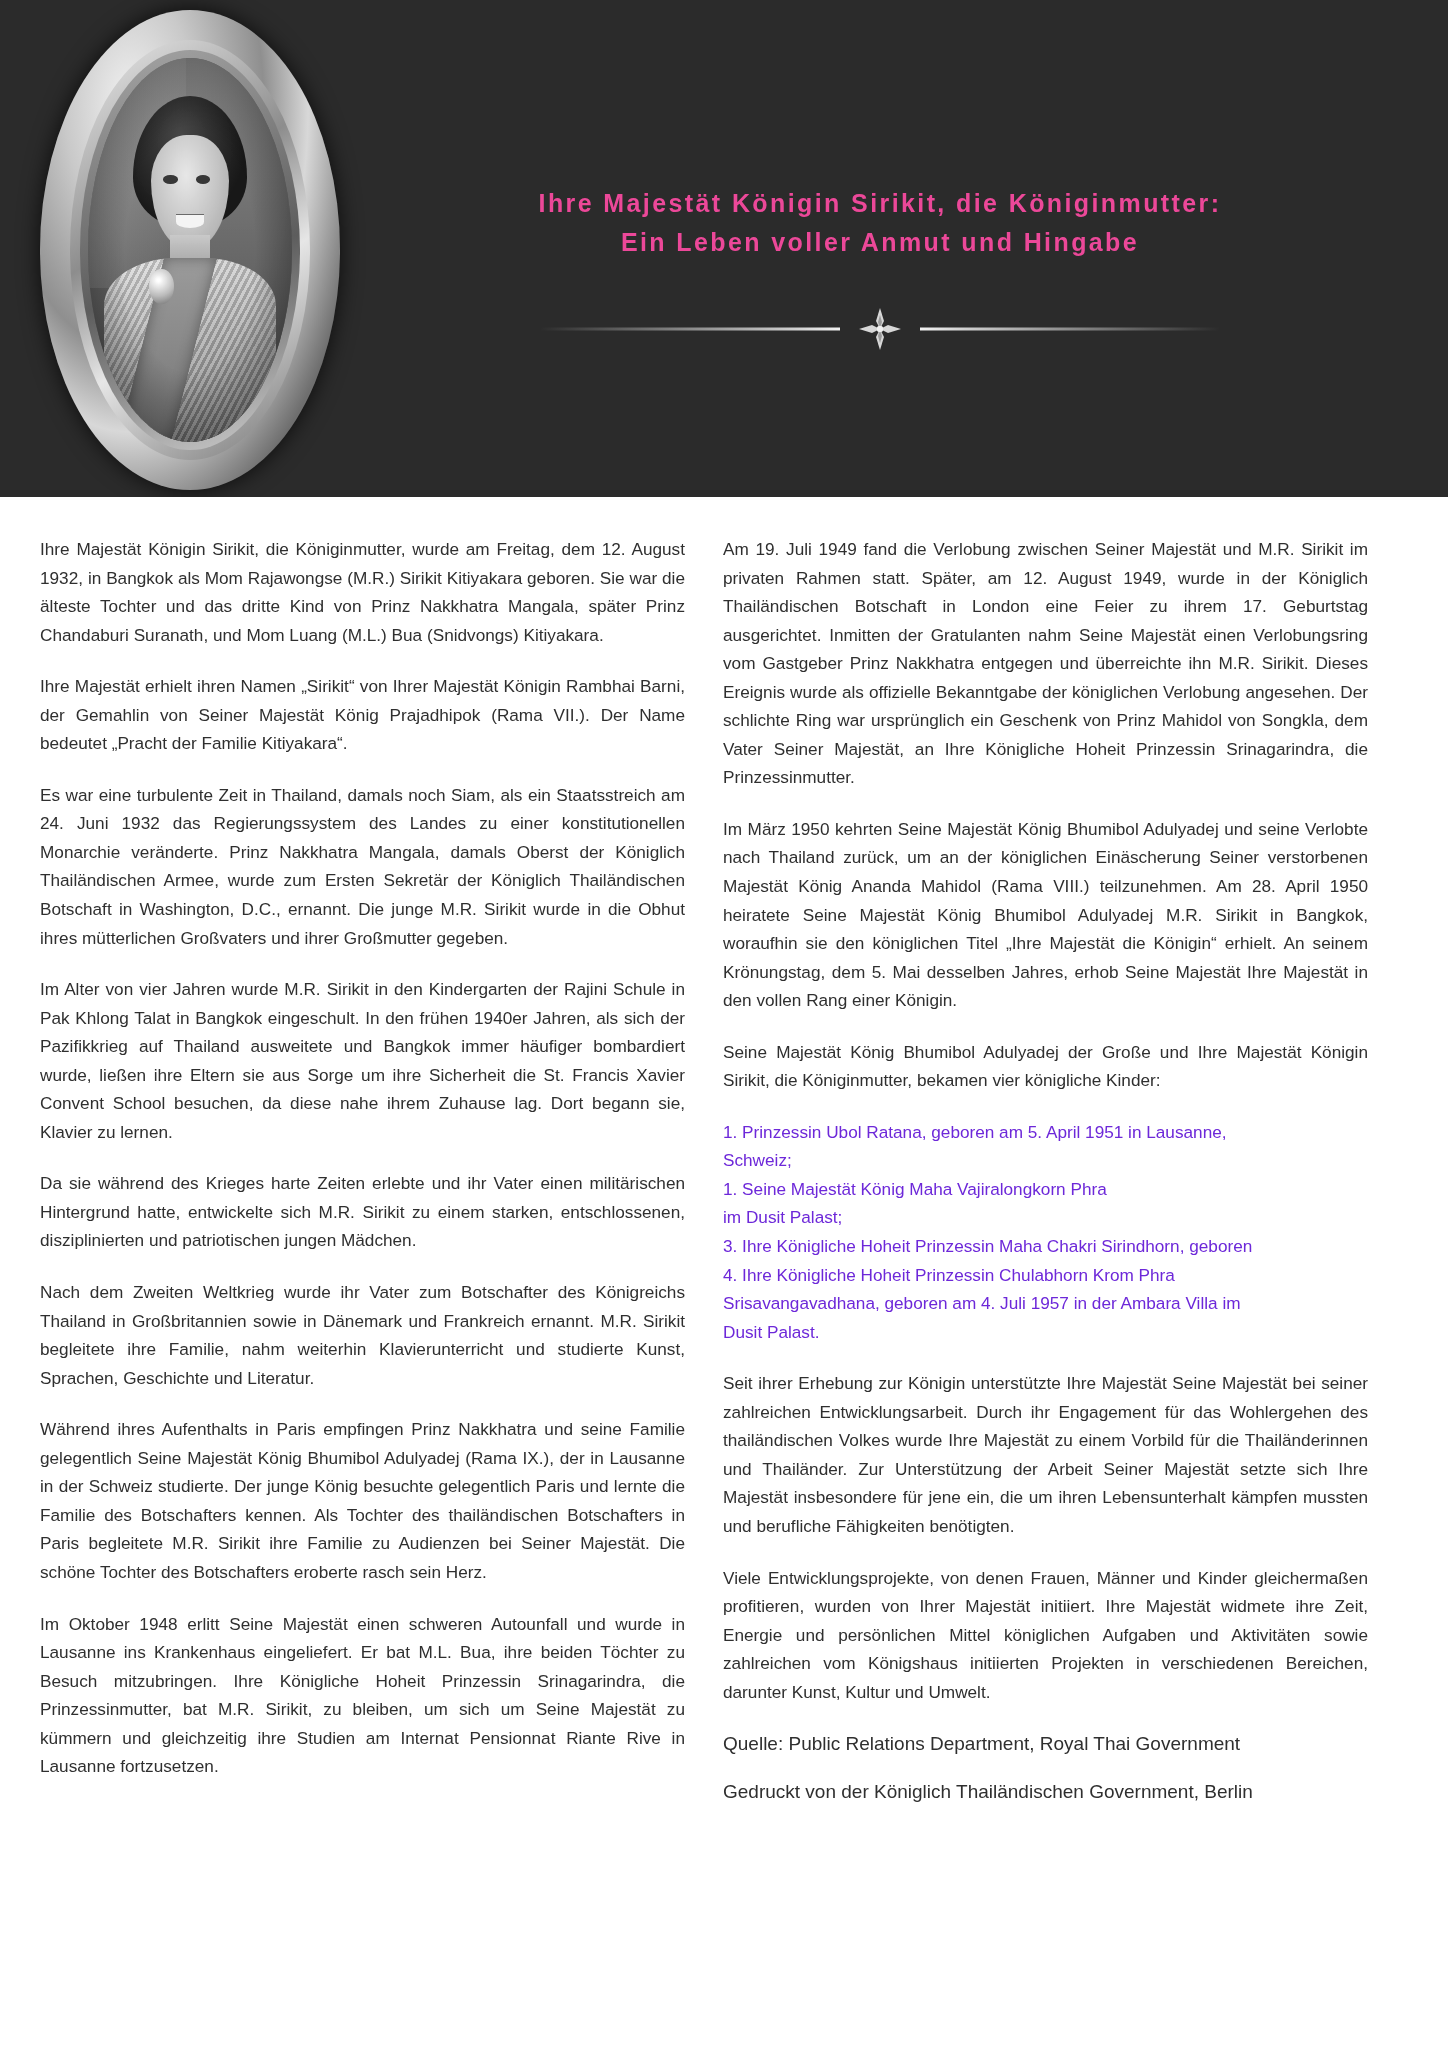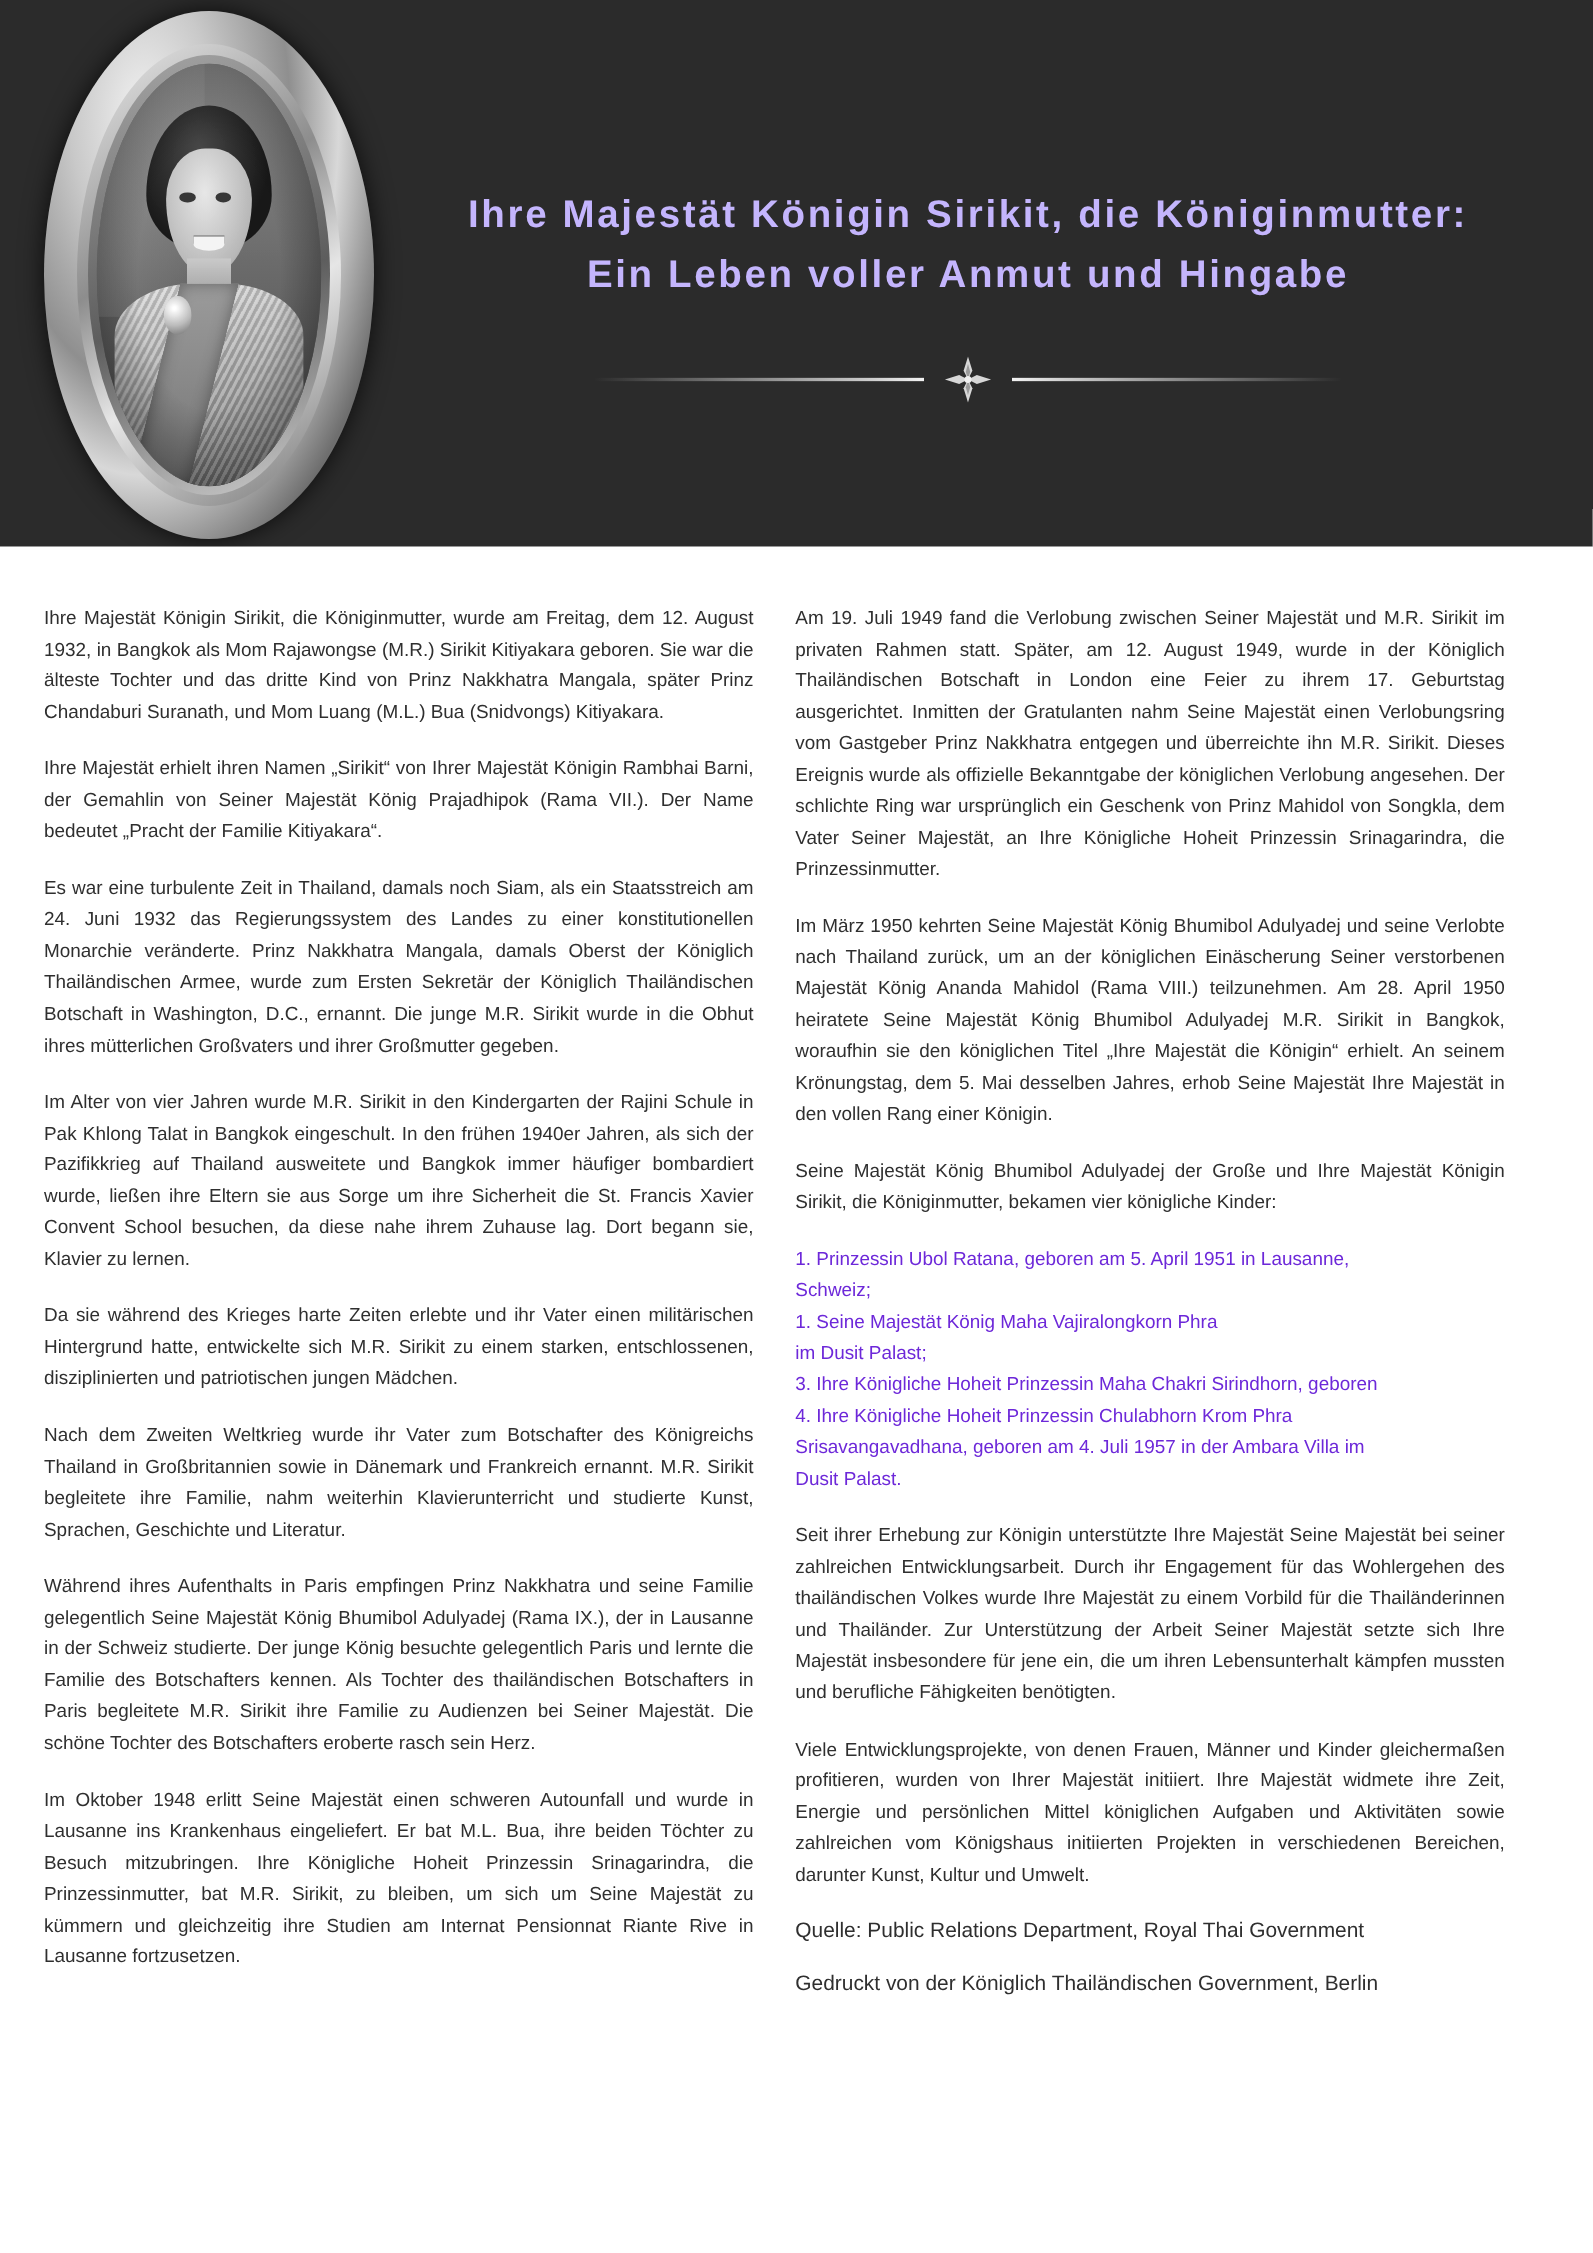--- a/index.html
+++ b/index.html
@@ -138,22 +138,22 @@
     width: 1060px;
     height: 497px;
     display: flex;
     flex-direction: column;
     align-items: center;
     justify-content: center;
     padding-top: 36px;
     box-sizing: border-box;
   }
   .title-line {
-    color: #c4b5fd;
-    font-size: 35px;
+    color: #ec4899;
+    font-size: 25px;
     font-weight: bold;
     letter-spacing: 2.4px;
     line-height: 1.55;
     text-align: center;
     white-space: nowrap;
   }
 
   .divider {
     position: relative;
     margin-top: 48px;
@@ -188,21 +188,21 @@
   }
   .divider .diamond svg { display: block; }
 
   
   .page {
     position: relative;
     width: 1448px;
     height: 1372px;
     background: #ffffff;
     box-sizing: border-box;
-    padding: 50px 40px 0 40px;
+    padding: 38px 40px 0 40px;
   }
   .columns {
     display: flex;
     gap: 38px;
   }
   .col {
     width: 645px;
   }
   p.body-text {
     margin: 0 0 23px 0;

